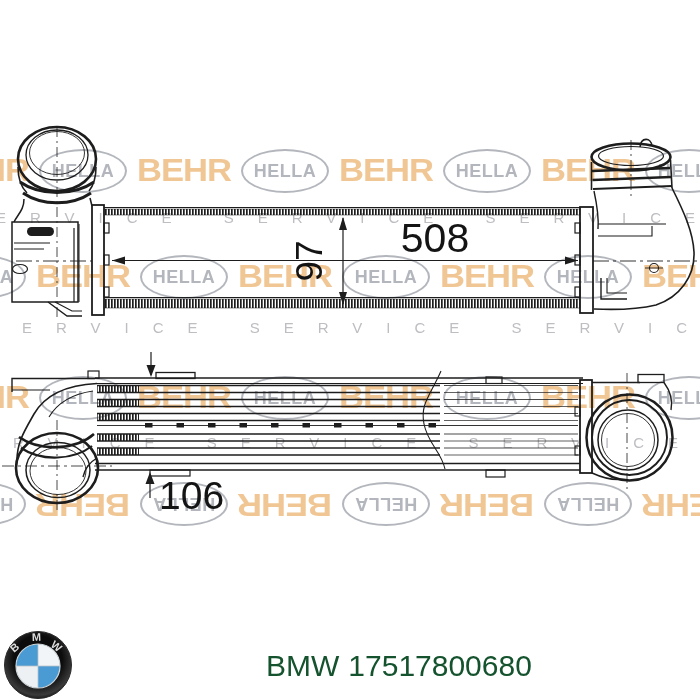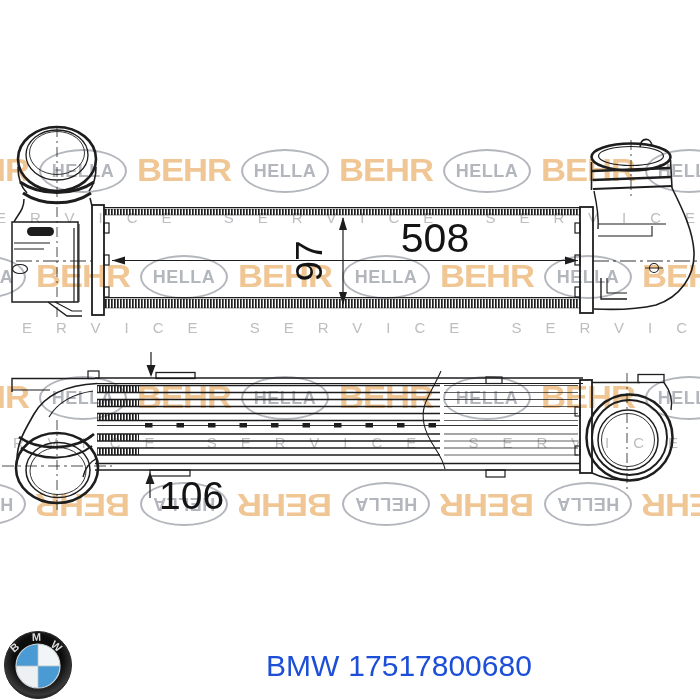--- a/index.html
+++ b/index.html
@@ -15,21 +15,21 @@
             font-weight:700;font-size:18px;letter-spacing:.5px;
             transform:translate(-50%,-50%);white-space:nowrap;text-align:right;}
   .wm-hella.flip{transform:translate(-50%,-50%) rotate(180deg);}
   .wm-service{position:absolute;font-size:15px;letter-spacing:24px;white-space:nowrap;
               transform:translateY(-50%);}
   
   #drawing{position:absolute;left:0;top:0;z-index:2;}
   
   #footer-logo{position:absolute;left:2px;top:628px;width:72px;height:72px;z-index:3;}
   #footer-text{position:absolute;left:266px;top:649px;z-index:3;font-size:30px;
-               color:#1d4ed8;white-space:nowrap;}
+               color:#14532d;white-space:nowrap;}
   #footer-text .part{margin-left:9px;}
 </style>
 </head>
 <body>
 
 <div id="stage">
 
   <div id="wm">
       <div class="wm-behr" style="color: rgba(228, 153, 61, 0.55); left: -18px; top: 171px;">BEHR</div>
       <div class="wm-hella" style="border: 2.5px solid rgba(128, 134, 144, 0.6); color: rgba(128, 134, 144, 0.6); left: 83px; top: 171px;">HELLA</div>

